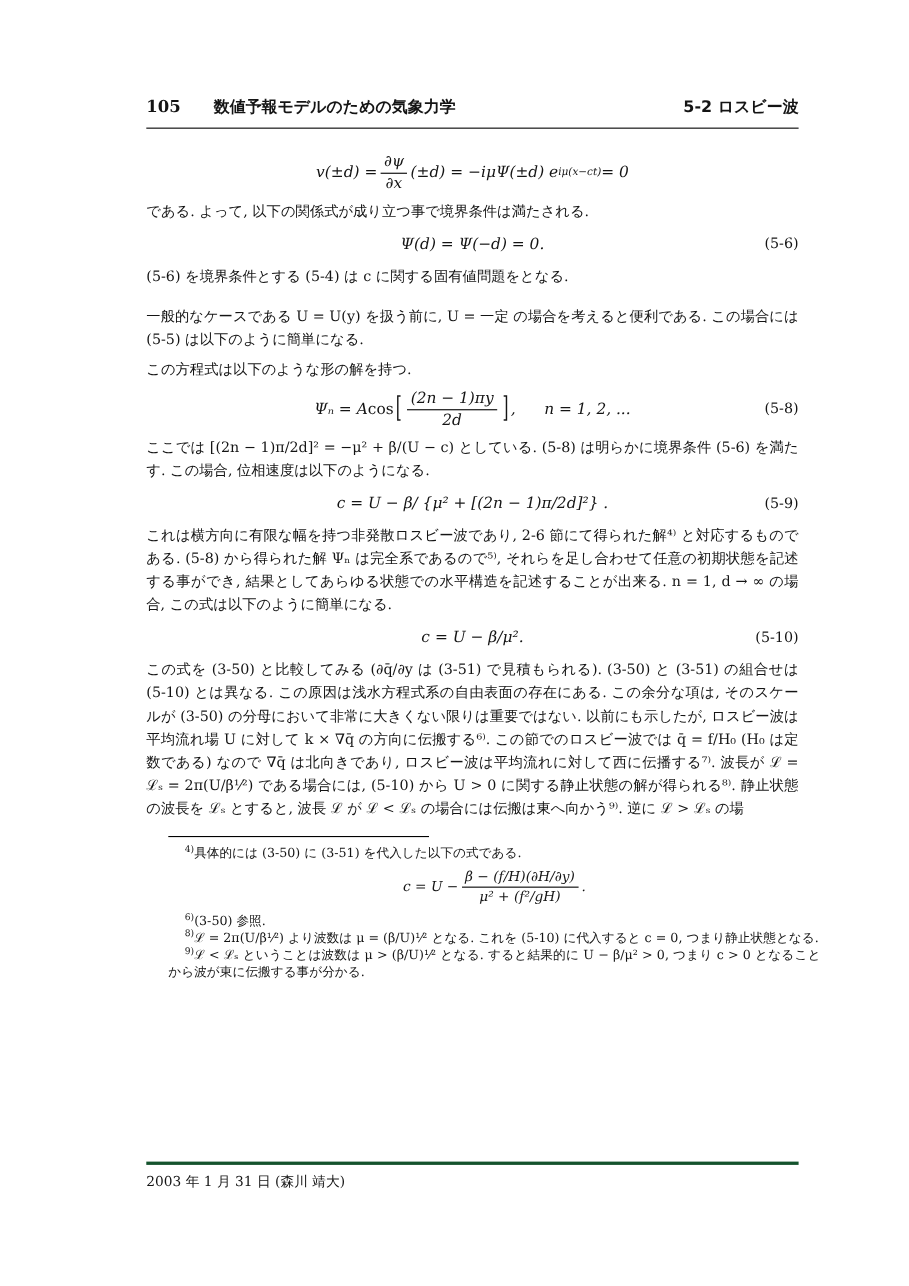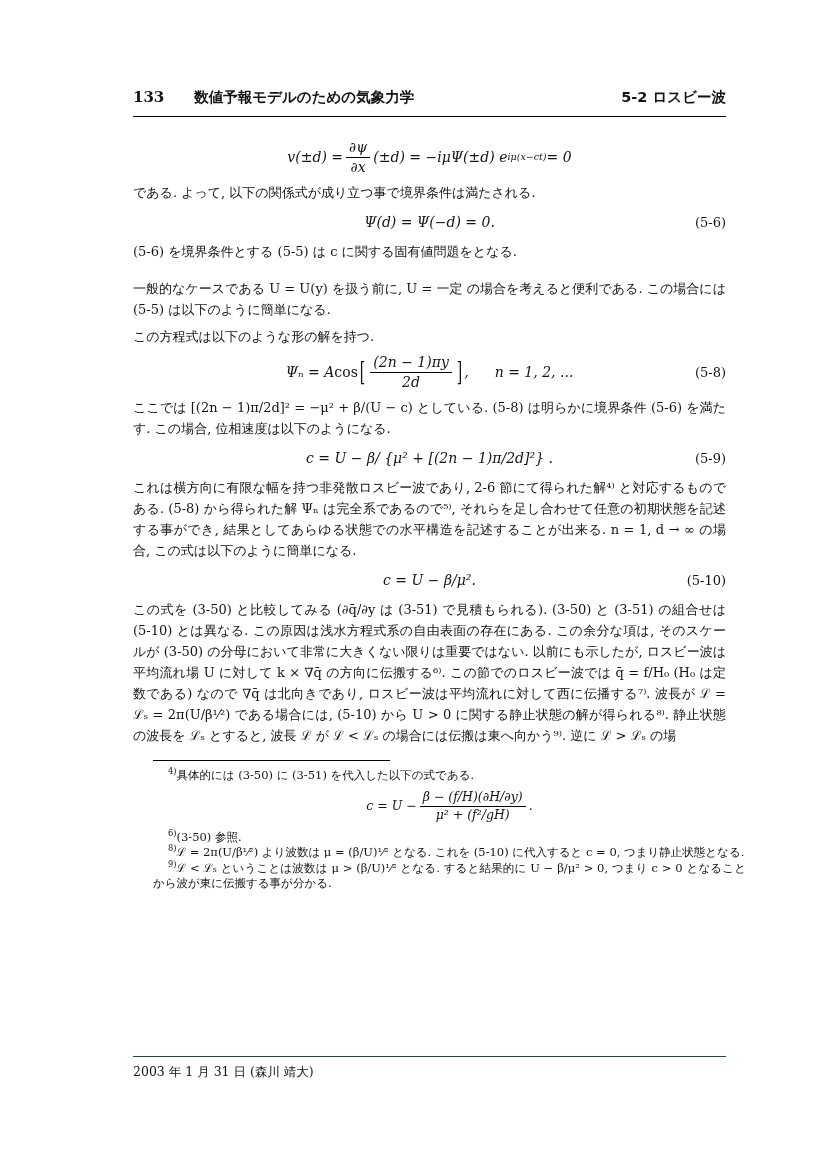--- a/index.html
+++ b/index.html
@@ -98,33 +98,33 @@
     margin: 6px 0 7px 0;
     font-size: 12.5px;
   }
   .fn-equation .eq-body { font-size: 12.5px; }
   
   .page-footer {
     position: absolute;
     left: 133px;
     right: 100px;
     top: 1056px;
-    border-top: 1px solid #14532d;
+    border-top: 3px solid #14532d;
     padding-top: 7px;
     font-size: 12.5px;
   }
 </style>
 </head>
 <body>
 
 <div class="page">
 
   <div class="page-header">
     <div class="header-left">
-      <span class="page-number">133</span>
+      <span class="page-number">105</span>
       <span class="book-title">数値予報モデルのための気象力学</span>
     </div>
     <span class="section-title">5-2 ロスビー波</span>
   </div>
 
   <div class="main">
 
 
     <div class="equation">
       <span class="eq-body">
@@ -141,21 +141,21 @@
 
     <p class="para">である. よって, 以下の関係式が成り立つ事で境界条件は満たされる.</p>
 
     <div class="equation">
       <span class="eq-body">
           <span>Ψ(d) = Ψ(−d) = 0.</span>
         </span>
       <span class="eq-num">(5-6)</span>
     </div>
 
-    <p class="para">(5-6) を境界条件とする (5-5) は c に関する固有値問題をとなる.</p>
+    <p class="para">(5-6) を境界条件とする (5-4) は c に関する固有値問題をとなる.</p>
 
     <p class="para gap-top">一般的なケースである U = U(y) を扱う前に, U = 一定 の場合を考えると便利である. この場合には (5-5) は以下のように簡単になる.</p>
 
 
     <p class="para">この方程式は以下のような形の解を持つ.</p>
 
     <div class="equation">
       <span class="eq-body">
           <span>Ψₙ = A </span>
           <span class="rm">cos </span>

